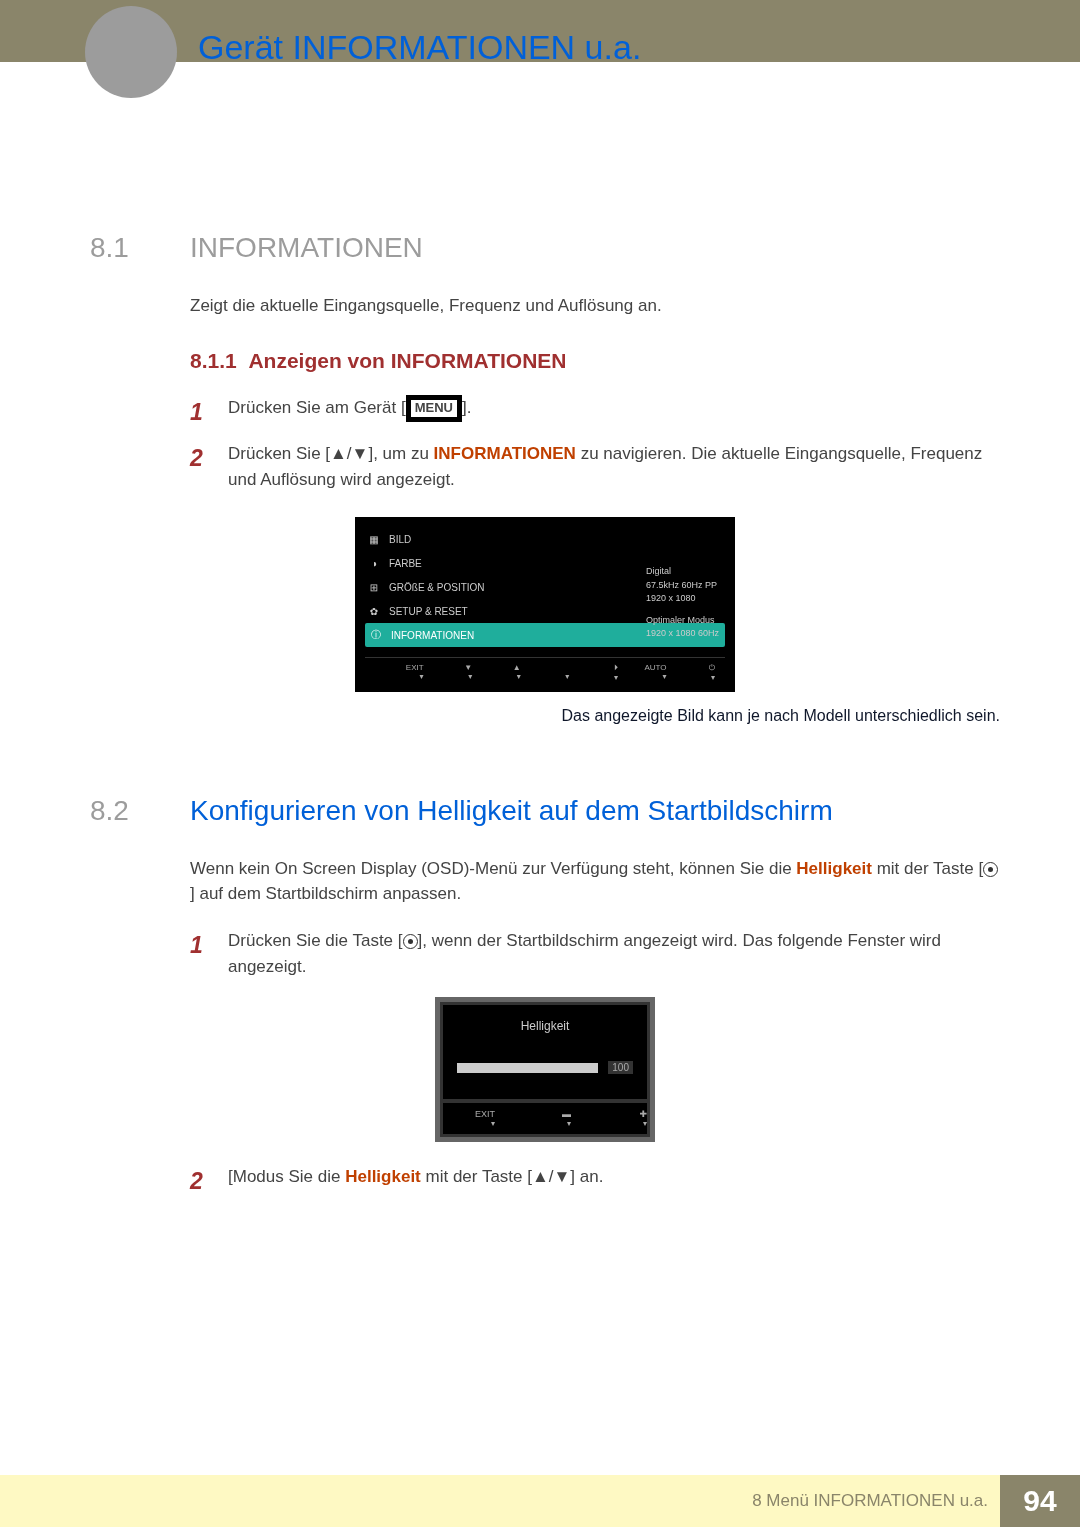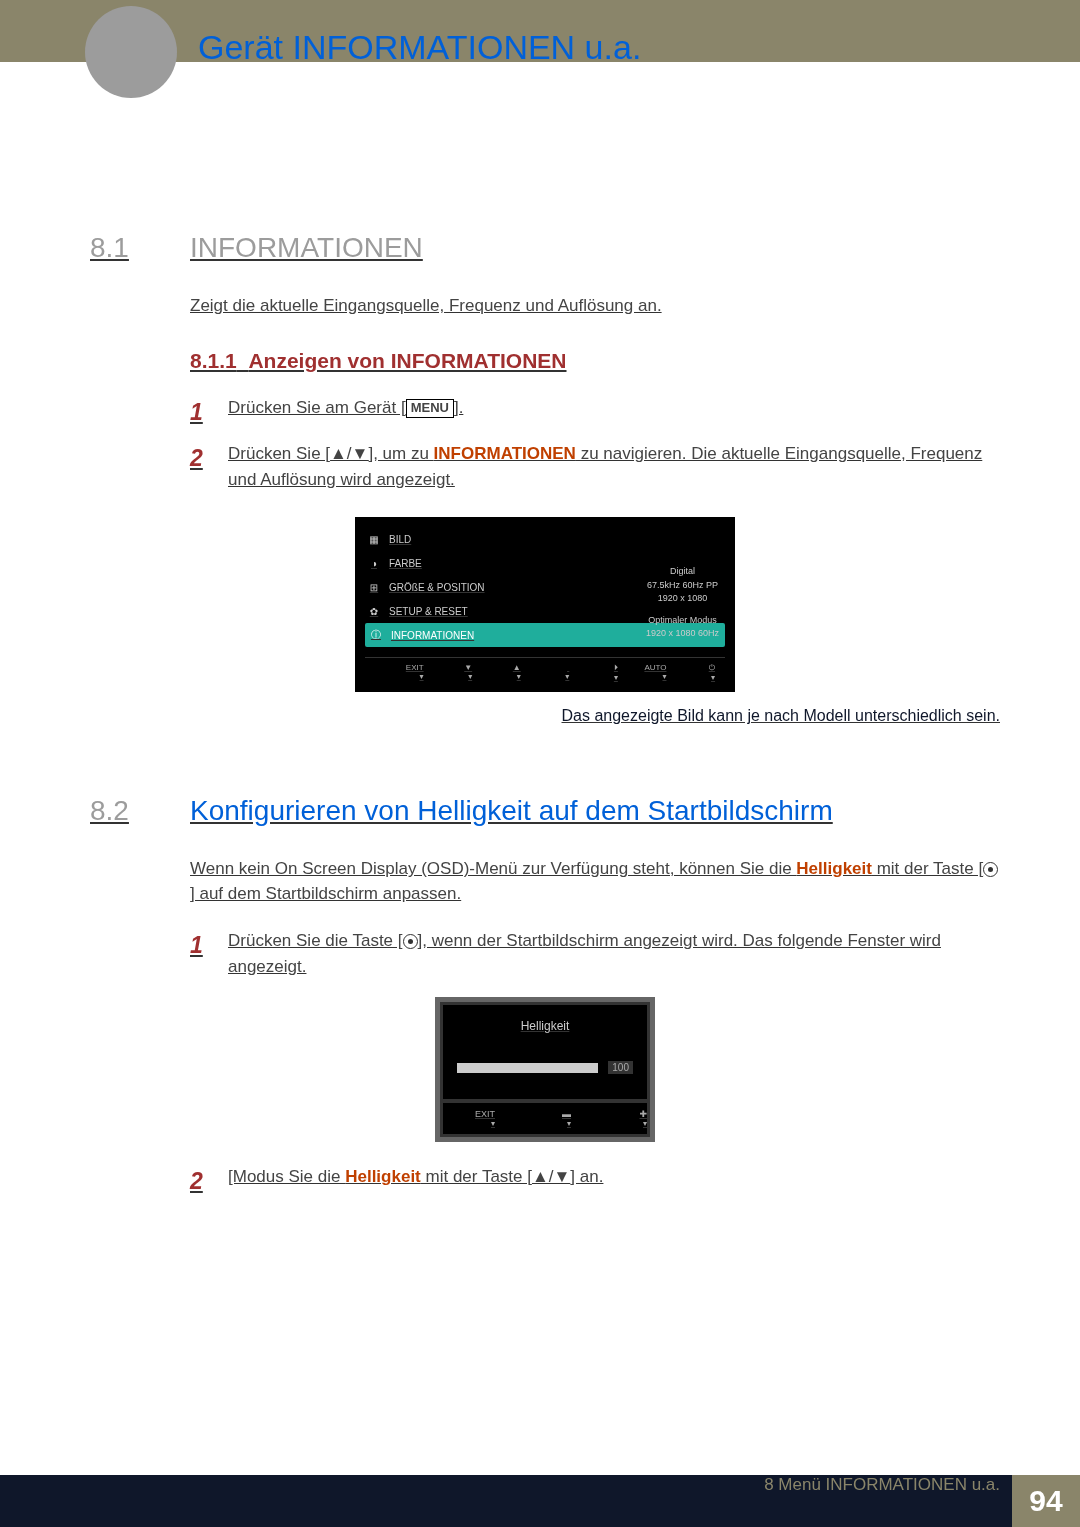--- a/index.html
+++ b/index.html
@@ -1,56 +1,56 @@
 <!DOCTYPE html>
 <html><head>
 <meta charset="utf-8">
 <style>
   * { margin: 0; padding: 0; box-sizing: border-box; }
   body { font-family: Arial, Helvetica, sans-serif; width: 1080px; height: 1527px; background: #fff; position: relative; color: #333; }
   .topbar { background: #8a856a; height: 62px; width: 100%; }
   .ch-circle { position: absolute; top: 6px; left: 85px; width: 92px; height: 92px; border-radius: 50%; background: #9c9c9c; }
   .chapter-title { position: absolute; top: 28px; left: 198px; font-size: 34px; color: #0060d8; font-weight: 500; }
   .content { padding: 170px 80px 0 90px; }
-  .sec { margin-bottom: 50px; text-decoration: underline; }
+  .sec { margin-bottom: 50px; }
   .sec-row { display: flex; gap: 30px; }
   .sec-num { font-size: 28px; color: #9c9c9c; width: 70px; flex-shrink: 0; font-weight: 500; }
   .sec-title { font-size: 28px; color: #0060d8; font-weight: 500; }
   .sec-title-grey { font-size: 28px; color: #9c9c9c; font-weight: 500; }
   .body-text { font-size: 17px; color: #444; margin-left: 100px; margin-top: 30px; line-height: 1.45; }
   .subsec-title { font-size: 21px; color: #a03030; font-weight: 600; margin-left: 100px; margin-top: 30px; }
   .steps { margin-left: 100px; margin-top: 22px; }
   .step { display: flex; gap: 18px; margin-bottom: 12px; font-size: 17px; color: #444; line-height: 1.5; }
   .step-num { color: #a03030; font-size: 23px; font-style: italic; width: 20px; flex-shrink: 0; font-weight: 600; }
-  .menu-box { display: inline-block; border: 1px solid #000000; padding: 0 4px; font-size: 13px; font-weight: bold; vertical-align: middle; line-height: 1.3; }
+  .menu-box { display: inline-block; border: 5px solid #000000; padding: 0 4px; font-size: 13px; font-weight: bold; vertical-align: middle; line-height: 1.3; }
   .hl { color: #c04000; font-weight: bold; }
   .arrows { font-family: Arial; }
   .osd-wrap { display: flex; justify-content: center; margin: 25px 0 15px 0; }
   .osd { background: #000; width: 380px; padding: 10px; font-size: 10px; color: #ccc; position: relative; }
   .osd-row { display: flex; align-items: center; gap: 8px; padding: 5px 2px; }
   .osd-icon { width: 14px; height: 14px; display: inline-flex; align-items: center; justify-content: center; font-size: 10px; color: #ccc; }
   .osd-row.active { background: #1fae9c; color: #fff; border-radius: 2px; padding-left: 4px; }
   .osd-row.active .osd-icon { color: #fff; }
-  .osd-info { position: absolute; right: 16px; top: 48px; font-size: 9px; line-height: 1.5; color: #ccc; text-align: center; }
+  .osd-info { position: absolute; right: 16px; top: 48px; font-size: 9px; line-height: 1.5; color: #ccc; }
   .osd-footer { display: flex; gap: 0; margin-top: 10px; border-top: 1px solid #333; padding-top: 5px; font-size: 8px; color: #aaa; justify-content: space-between; padding-left: 10px; padding-right: 10px; }
   .osd-fbtn { text-align: right; flex: 1; }
   .osd-fbtn .top { display: block; }
   .osd-fbtn .bot { display: block; font-size: 8px; }
   .caption { text-align: right; margin-left: 250px; font-size: 16px; color: #0f172a; margin-top: 10px; }
   .osd2-wrap { display: flex; justify-content: center; margin: 18px 0; }
   .osd2 { background: #333; border: 5px solid #666; width: 220px; padding: 0; font-size: 12px; color: #ccc; }
   .osd2-body { background: #000; margin: 3px; padding: 14px 14px 25px 14px; text-align: center; }
   .osd2-title { font-size: 12px; color: #ccc; margin-bottom: 28px; }
   .slider { display: flex; align-items: center; gap: 10px; }
   .slider-track { background: #ccc; height: 10px; flex: 1; position: relative; }
   .slider-val { background: #333; color: #aaa; font-size: 10px; padding: 1px 4px; }
   .osd2-footer { background: #000; margin: 0 3px 3px 3px; display: flex; justify-content: center; gap: 24px; padding: 6px 0; font-size: 9px; color: #aaa; border-top: 1px solid #333; }
-  .footer { position: absolute; bottom: 0; left: 0; right: 0; height: 52px; background: #0f172a; display: flex; justify-content: flex-end; padding-right: 0; }
+  .footer { position: absolute; bottom: 0; left: 0; right: 0; height: 52px; background: #fef9c3; display: flex; align-items: center; justify-content: flex-end; padding-right: 0; }
   .footer-text { color: #8a856a; font-size: 17px; margin-right: 12px; }
-  .page-badge { background: #8a856a; color: #fff; width: 68px; height: 52px; display: flex; align-items: center; justify-content: center; font-size: 30px; font-weight: 600; }
+  .page-badge { background: #8a856a; color: #fff; width: 80px; height: 52px; display: flex; align-items: center; justify-content: center; font-size: 30px; font-weight: 600; }
   .circ-icon { display: inline-flex; width: 15px; height: 15px; border: 1.5px solid #333; border-radius: 50%; align-items: center; justify-content: center; vertical-align: middle; position: relative; }
   .circ-icon::after { content: ""; width: 5px; height: 5px; background: #333; border-radius: 50%; }
 </style>
 </head>
 <body>
 
 <div class="topbar"></div>
 <div class="ch-circle"></div>
 <div class="chapter-title">Gerät INFORMATIONEN u.a.</div>
 

